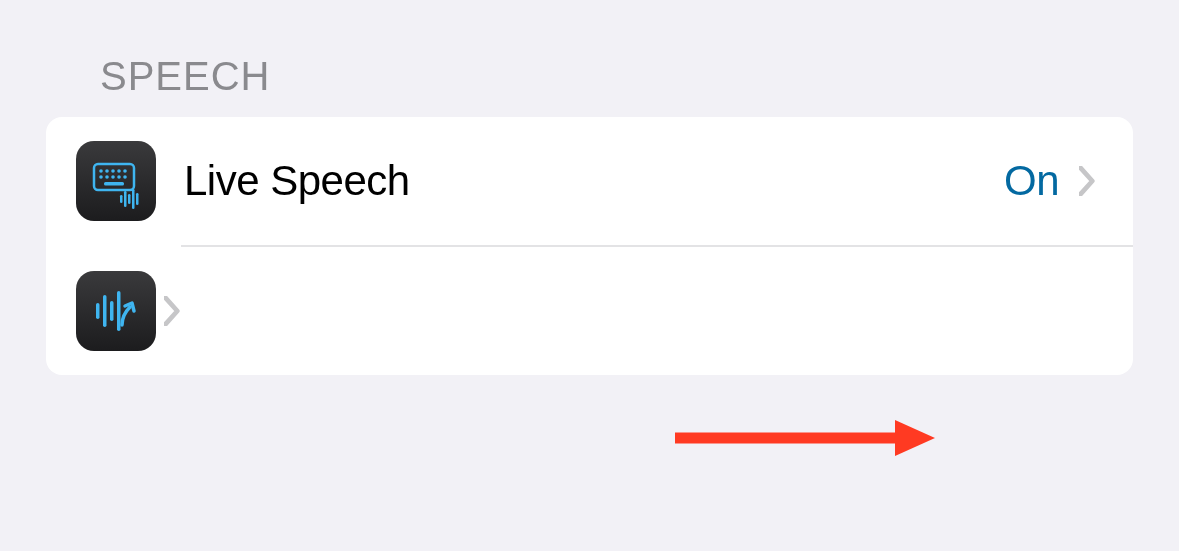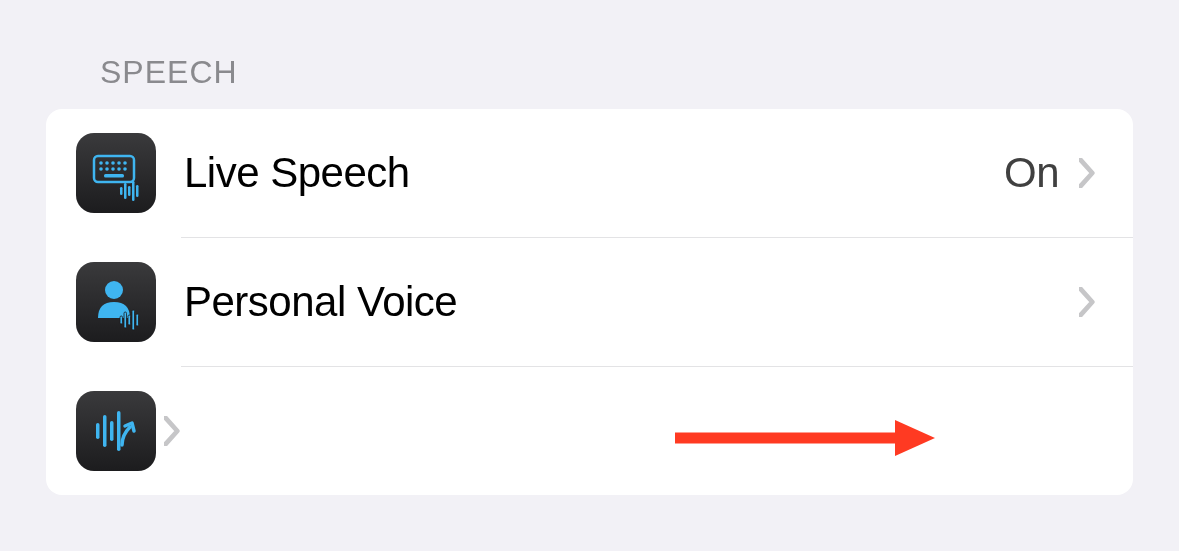--- a/index.html
+++ b/index.html
@@ -11,21 +11,21 @@
     body {
       font-family: -apple-system, BlinkMacSystemFont, "SF Pro Text", "Helvetica Neue", Arial, sans-serif;
       background-color: #f2f1f6;
       width: 1179px;
       height: 551px;
       overflow: hidden;
       position: relative;
     }
     
     .section-header {
-      font-size: 32px;
+      font-size: 40px;
       font-weight: 400;
       color: #8a8a8e;
       letter-spacing: 1px;
       padding: 54px 0 18px 100px;
     }
     
     .settings-group {
       background-color: #ffffff;
       border-radius: 16px;
       margin: 0 46px;
@@ -63,21 +63,21 @@
       font-weight: 400;
       color: #000000;
       flex: 1;
       padding-left: 28px;
       letter-spacing: -0.5px;
     }
     
     .row-value {
       font-size: 42px;
       font-weight: 400;
-      color: #404040;
+      color: #0369a1;
       padding-right: 12px;
       letter-spacing: -0.5px;
     }
     
     .chevron {
       width: 32px;
       height: 32px;
       display: flex;
       align-items: center;
       justify-content: center;
@@ -135,45 +135,20 @@
     <div class="row-value">On</div>
     <div class="chevron">
       <svg viewBox="0 0 12 22" fill="none">
         <path d="M1 1 L10 11 L1 21" stroke="#c6c6c8" stroke-width="3.5" stroke-linecap="round" stroke-linejoin="round"></path>
       </svg>
     </div>
   </div>
 
   <div class="divider"></div>
 
-  <div class="settings-row">
-    <div class="app-icon">
-      <svg width="60" height="60" viewBox="0 0 60 60">
-
-        <circle cx="28" cy="18" r="9" fill="#3fb5f0"></circle>
-
-        <path d="M 12 46 Q 12 30 28 30 Q 44 30 44 46 Z" fill="#3fb5f0"></path>
-
-        <g transform="translate(34, 38)">
-          <rect x="0" y="6" width="2.5" height="8" rx="1.25" fill="#3fb5f0" stroke="#1c1c1e" stroke-width="0.8"></rect>
-          <rect x="4" y="2" width="2.5" height="16" rx="1.25" fill="#3fb5f0" stroke="#1c1c1e" stroke-width="0.8"></rect>
-          <rect x="8" y="5" width="2.5" height="10" rx="1.25" fill="#3fb5f0" stroke="#1c1c1e" stroke-width="0.8"></rect>
-          <rect x="12" y="0" width="2.5" height="20" rx="1.25" fill="#3fb5f0" stroke="#1c1c1e" stroke-width="0.8"></rect>
-          <rect x="16" y="4" width="2.5" height="12" rx="1.25" fill="#3fb5f0" stroke="#1c1c1e" stroke-width="0.8"></rect>
-        </g>
-      </svg>
-    </div>
-    <div class="row-label">Personal Voice</div>
-    <div class="row-value"></div>
-    <div class="chevron">
-      <svg viewBox="0 0 12 22" fill="none">
-        <path d="M1 1 L10 11 L1 21" stroke="#c6c6c8" stroke-width="3.5" stroke-linecap="round" stroke-linejoin="round"></path>
-      </svg>
-    </div>
-  </div>
 
   <div class="divider"></div>
 
   <div class="settings-row">
     <div class="app-icon">
       <svg width="60" height="60" viewBox="0 0 60 60">
 
         <rect x="10" y="22" width="3.5" height="16" rx="1.75" fill="#3fb5f0"></rect>
         <rect x="17" y="14" width="3.5" height="32" rx="1.75" fill="#3fb5f0"></rect>
         <rect x="24" y="20" width="3.5" height="20" rx="1.75" fill="#3fb5f0"></rect>

